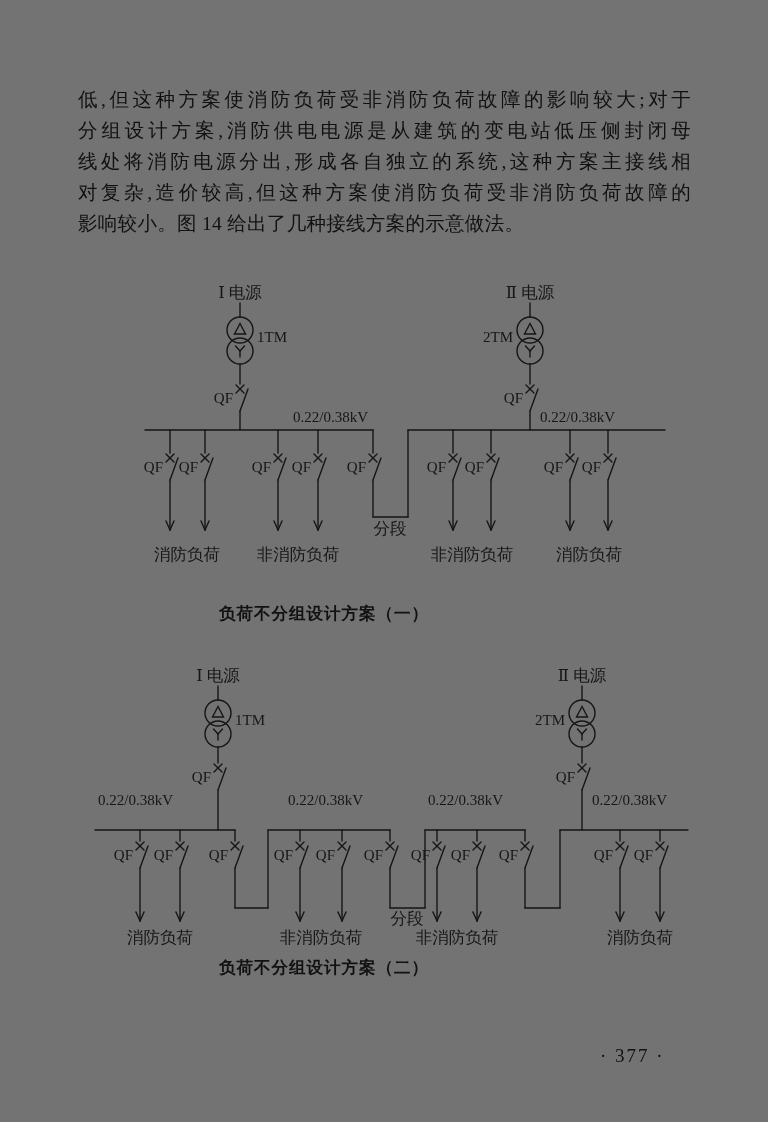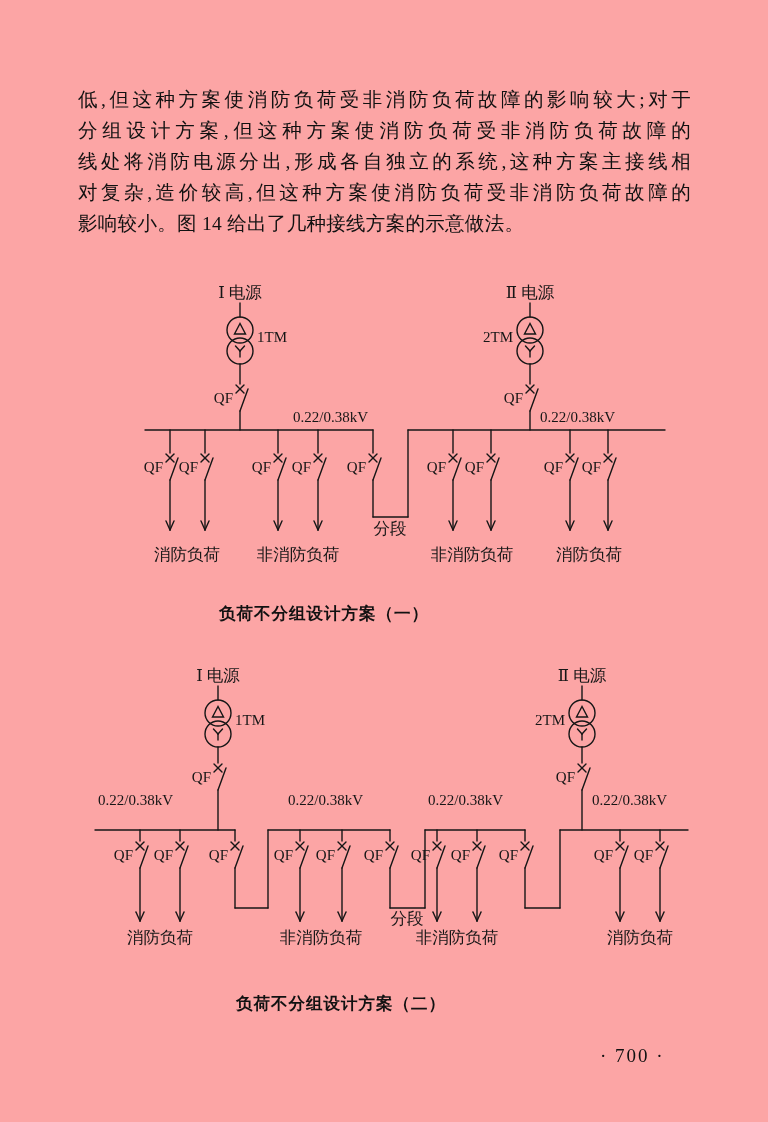--- a/index.html
+++ b/index.html
@@ -1,47 +1,47 @@
 <!DOCTYPE html>
 <html><head>
 <meta charset="utf-8">
 <style>
   html,body{margin:0;padding:0;background:#d8d8d4;}
   .page{
     position:relative;width:768px;height:1122px;margin:0 auto;
-    background:#fca5a5;color:#111;overflow:hidden;
+    background:#737373;color:#111;overflow:hidden;
     font-family:"Liberation Serif","DejaVu Serif",serif;
   }
   .para{position:absolute;left:78px;top:84px;width:613px;font-size:19.5px;line-height:31px;}
   .para .jl{text-align:justify;text-align-last:justify;letter-spacing:0.3px;}
   .para .ll{text-align:left;letter-spacing:0.3px;}
   svg{position:absolute;left:0;}
   #d1{top:272px;}
   #d2{top:655px;}
   svg line, svg polyline, svg circle, svg polygon{stroke:#161616;stroke-width:1.4;fill:none;stroke-linecap:round;}
   svg text{fill:#161616;stroke:none;font-family:"Liberation Serif","DejaVu Serif",serif;}
   .t15{font-size:15px;}
   .t16{font-size:16.5px;}
   .caption{
     position:absolute;left:0;width:648px;text-align:center;
     font-size:16.5px;font-weight:700;letter-spacing:1px;
     font-family:"Liberation Sans","DejaVu Sans",sans-serif;
   }
   #cap1{top:603px;}
-  #cap2{top:993px;padding-left:17px;}
+  #cap2{top:957px;}
   .pagenum{position:absolute;top:1045px;left:600px;font-size:19px;letter-spacing:2px;}
 </style>
 </head>
 <body>
 
 <div class="page">
 
   <div class="para">
     <div class="jl">低,但这种方案使消防负荷受非消防负荷故障的影响较大;对于</div>
-    <div class="jl">分组设计方案,但这种方案使消防负荷受非消防负荷故障的</div>
+    <div class="jl">分组设计方案,消防供电电源是从建筑的变电站低压侧封闭母</div>
     <div class="jl">线处将消防电源分出,形成各自独立的系统,这种方案主接线相</div>
     <div class="jl">对复杂,造价较高,但这种方案使消防负荷受非消防负荷故障的</div>
     <div class="ll">影响较小。图 14 给出了几种接线方案的示意做法。</div>
   </div>
 
   <svg id="d1" width="768" height="310" viewBox="0 0 768 310">
       <text x="240" y="26" text-anchor="middle" class="t16">Ⅰ 电源</text>
       <line x1="240" y1="31" x2="240" y2="45"></line>
       <circle cx="240" cy="58" r="13"></circle>
       <circle cx="240" cy="79" r="13"></circle>
@@ -283,14 +283,14 @@
       <line x1="656" y1="257" x2="660" y2="266"></line>
       <line x1="664" y1="257" x2="660" y2="266"></line>
       <text x="160" y="288" text-anchor="middle" class="t16">消防负荷</text>
       <text x="321" y="288" text-anchor="middle" class="t16">非消防负荷</text>
       <text x="457" y="288" text-anchor="middle" class="t16">非消防负荷</text>
       <text x="640" y="288" text-anchor="middle" class="t16">消防负荷</text>
       <text x="407" y="269" text-anchor="middle" class="t16">分段</text>
     </svg>
   <div class="caption" id="cap2">负荷不分组设计方案（二）</div>
 
-  <div class="pagenum">· 700 ·</div>
+  <div class="pagenum">· 377 ·</div>
 </div>
 
 </body></html>

